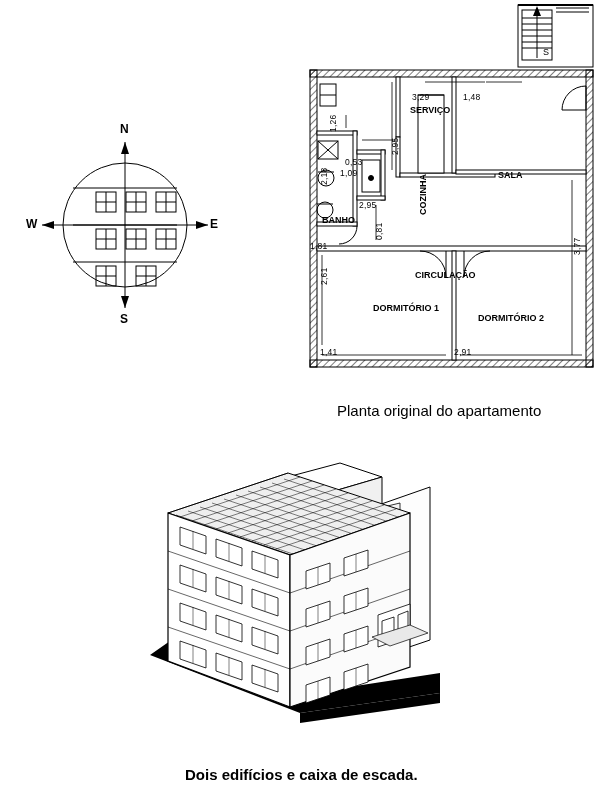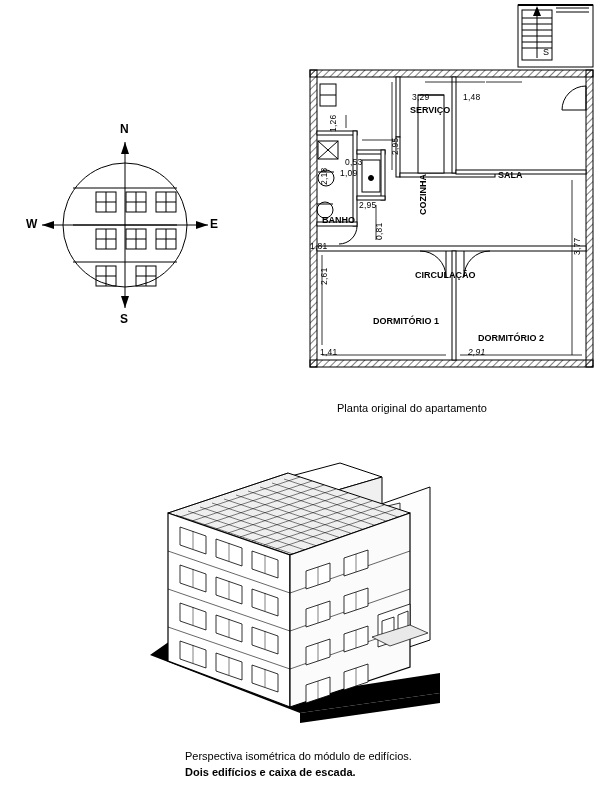--- a/index.html
+++ b/index.html
@@ -39,21 +39,21 @@
     font-size: 9px;
     font-weight: bold;
     white-space: nowrap;
   }
   .room.rot {
     transform-origin: 0 0;
     transform: rotate(-90deg);
   }
   .caption {
     position: absolute;
-    font-size: 11px;
+    font-size: 15px;
     white-space: nowrap;
   }
   
   #compass-block { left: 30px; top: 120px; width: 190px; height: 210px; }
   .compass-letter {
     position: absolute;
     font-size: 12px;
     font-weight: bold;
   }
   
@@ -232,41 +232,41 @@
         <line x1="160" y1="355" x2="282" y2="355"></line>
       </g>
     </svg>
 
     
     <span class="room" style="left:110px; top:105px;text-align:right;">SERVIÇO</span>
     <span class="room rot" style="left:118px; top:215px;">COZINHA</span>
     <span class="room" style="left:198px; top:170px;text-align:center;">SALA</span>
     <span class="room" style="left:115px; top:230px;margin-top:40px;">CIRCULAÇÃO</span>
     <span class="room" style="left:22px; top:215px;">BANHO</span>
-    <span class="room" style="left:45px; top:316px;padding-left:28px;">DORMITÓRIO 1</span>
-    <span class="room" style="left:178px; top:313px;margin-top:20px;">DORMITÓRIO 2</span>
+    <span class="room" style="left:45px; top:303px;padding-left:28px;">DORMITÓRIO 1</span>
+    <span class="room" style="left:178px; top:313px;">DORMITÓRIO 2</span>
 
     
     <span class="lbl" style="left:243px; top:47px; font-size:9px;">S</span>
 
     
     <span class="lbl" style="left:112px; top:92px;">3,29</span>
     <span class="lbl" style="left:163px; top:92px;">1,48</span>
     <span class="lbl rot" style="left:28px; top:132px;">1,26</span>
     <span class="lbl" style="left:40px; top:140px;margin-top:28px;">1,09</span>
     <span class="lbl rot" style="left:90px; top:155px;">2,95</span>
     <span class="lbl" style="left:45px; top:157px;">0,53</span>
     <span class="lbl rot" style="left:19px; top:185px;">2,18</span>
     <span class="lbl" style="left:59px; top:200px;">2,95</span>
     <span class="lbl rot" style="left:74px; top:240px;">0,81</span>
     <span class="lbl" style="left:10px; top:241px;">1,81</span>
     <span class="lbl rot" style="left:19px; top:285px;">2,61</span>
     <span class="lbl rot" style="left:272px; top:255px;">3,77</span>
     <span class="lbl" style="left:20px; top:347px;">1,41</span>
-    <span class="lbl" style="left:168px; top:347px;font-style:italic;">2,91</span>
+    <span class="lbl" style="left:154px; top:347px;">2,91</span>
   </div>
 
   <span class="caption" style="left:337px; top:402px;">Planta original do apartamento</span>
 
   <div class="abs" id="perspective-block">
     <svg width="400" height="290" viewBox="0 0 400 290">
 
       <polygon points="40,200 190,258 330,238 330,218 200,238 60,186" fill="#000"></polygon>
       <polygon points="190,258 330,238 330,248 190,268" fill="#000"></polygon>
 
@@ -386,16 +386,15 @@
 
       <g fill="#fff" stroke="#000" stroke-width="0.8">
         <polygon points="268,160 300,149 300,181 268,192"></polygon>
         <polygon points="272,166 284,162 284,178 272,182"></polygon>
         <polygon points="288,160 298,156 298,172 288,176"></polygon>
       </g>
       <polygon points="262,182 300,170 318,178 280,191" fill="#e9e9e9" stroke="#000" stroke-width="0.7"></polygon>
     </svg>
   </div>
 
-  <span class="caption" style="left:185px; top:750px;">Perspectiva isométrica do módulo de edifícios.</span>
   <span class="caption" style="left:185px; top:766px;font-weight:bold;">Dois edifícios e caixa de escada.</span>
 
 </div>
 
 </body></html>

